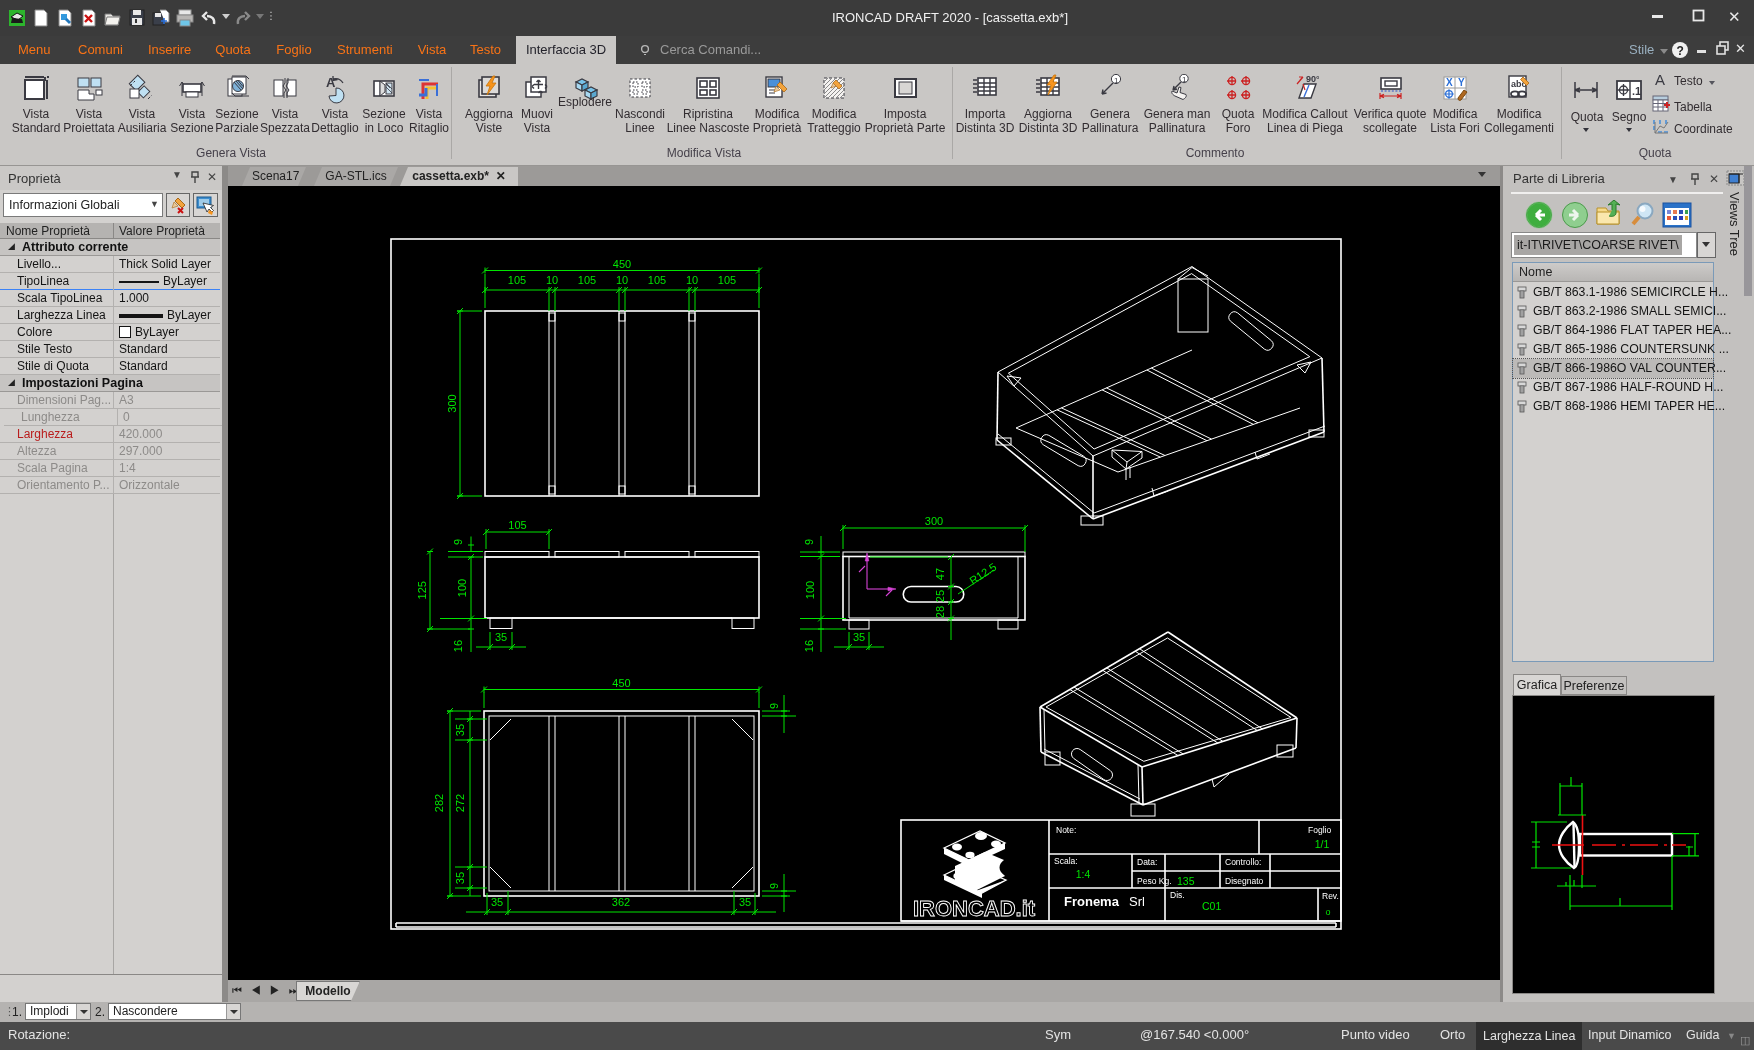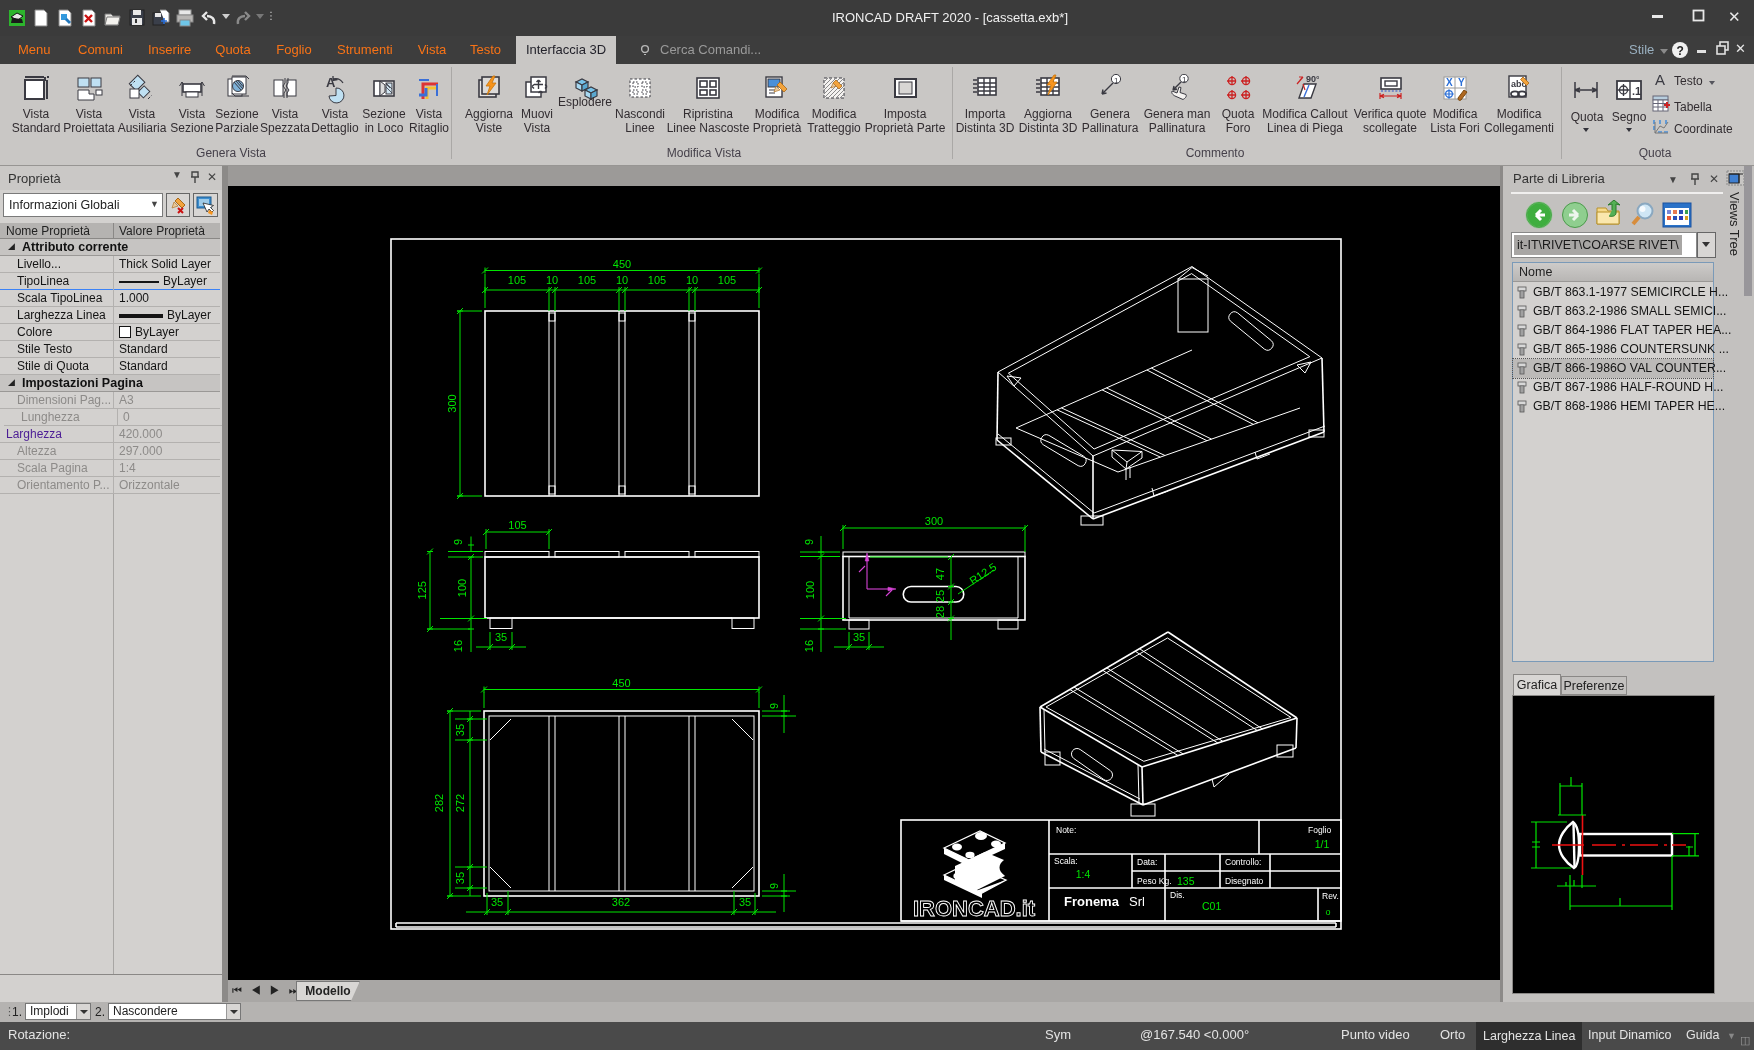--- a/index.html
+++ b/index.html
@@ -365,21 +365,21 @@
       <span class="abs" style="left:17px;top:1px;color:#8d8b89;">Dimensioni Pag...</span>
       <span class="abs" style="left:119px;top:1px;color:#8d8b89;">A3</span>
       <span class="abs" style="left:113px;top:0;width:1px;height:17px;background:#b3b1af;"></span>
     </div>
     <div class="abs" style="left:4px;top:243px;width:220px;height:17px;border-bottom:1px solid #b3b1af;font-size:12px;text-align:center;">
       <span class="abs" style="left:17px;top:1px;color:#8d8b89;">Lunghezza</span>
       <span class="abs" style="left:119px;top:1px;color:#8d8b89;">0</span>
       <span class="abs" style="left:113px;top:0;width:1px;height:17px;background:#b3b1af;"></span>
     </div>
     <div class="abs" style="left:0;top:260px;width:220px;height:17px;border-bottom:1px solid #b3b1af;font-size:12px;">
-      <span class="abs" style="left:6px;top:1px;color:#4c1d95;">Larghezza</span>
+      <span class="abs" style="left:17px;top:1px;color:#b91c1c;">Larghezza</span>
       <span class="abs" style="left:119px;top:1px;color:#8d8b89;">420.000</span>
       <span class="abs" style="left:113px;top:0;width:1px;height:17px;background:#b3b1af;"></span>
     </div>
     <div class="abs" style="left:0;top:277px;width:220px;height:17px;border-bottom:1px solid #b3b1af;font-size:12px;">
       <span class="abs" style="left:17px;top:1px;color:#8d8b89;">Altezza</span>
       <span class="abs" style="left:119px;top:1px;color:#8d8b89;">297.000</span>
       <span class="abs" style="left:113px;top:0;width:1px;height:17px;background:#b3b1af;"></span>
     </div>
     <div class="abs" style="left:0;top:294px;width:220px;height:17px;border-bottom:1px solid #b3b1af;font-size:12px;">
       <span class="abs" style="left:17px;top:1px;color:#8d8b89;">Scala Pagina</span>
@@ -389,20 +389,26 @@
     <div class="abs" style="left:0;top:311px;width:220px;height:17px;border-bottom:1px solid #b3b1af;font-size:12px;">
       <span class="abs" style="left:17px;top:1px;color:#8d8b89;">Orientamento P...</span>
       <span class="abs" style="left:119px;top:1px;color:#8d8b89;">Orizzontale</span>
       <span class="abs" style="left:113px;top:0;width:1px;height:17px;background:#b3b1af;"></span>
     </div>
     <div class="abs" style="left:113px;top:328px;width:1px;height:480px;background:#a8a6a4;"></div>
     <div class="abs" style="left:0px;top:808px;width:222px;height:1px;background:#8a8886;"></div>
   </div>
 <div class="abs" style="left:222px;top:166px;width:6px;height:836px;background:#8c8a88;"></div>
 <div class="abs" id="canvas">
+    <div class="abs" id="cantabs">
+      <div class="ctab" style="left:14px;width:64px;text-align:center;background:#aaa8a6;clip-path:polygon(8px 0,100% 0,calc(100% - 8px) 100%,0 100%);">Scena17</div>
+      <div class="ctab" style="left:86px;width:84px;text-align:center;background:#aaa8a6;clip-path:polygon(8px 0,100% 0,calc(100% - 8px) 100%,0 100%);">GA-STL.ics</div>
+      <div class="ctab" style="left:172px;width:118px;text-align:center;background:#c9c7c5;font-weight:bold;clip-path:polygon(8px 0,100% 0,calc(100% - 0px) 100%,0 100%);">cassetta.exb*&nbsp;&nbsp;✕</div>
+      <div class="abs" style="left:1250px;top:6px;border-left:4px solid transparent;border-right:4px solid transparent;border-top:5px solid #333"></div>
+    </div>
     <div class="abs" id="blackcv"></div>
     <svg class="abs" style="left:0;top:20px;" width="1272" height="794" viewBox="0 0 1272 794">
       <style>.w{stroke:#fff;stroke-width:1.6;fill:none}.t{stroke:#fff;stroke-width:1;fill:none}.g{stroke:#00e500;stroke-width:1;fill:none}text.g{stroke:none;fill:#00e500;font-size:11px}.m{stroke:#d643d6;stroke-width:1.1;fill:none}</style>
       <rect x="163.0" y="53.0" width="950" height="690" fill="none" class="w" stroke-width="2"></rect>
       <line x1="168.0" y1="737.0" x2="1108.0" y2="737.0" class="w" stroke-width="1.4"></line>
       <line x1="168.0" y1="741.0" x2="1108.0" y2="741.0" class="w" stroke-width="1.4"></line>
       <line x1="168.0" y1="737.0" x2="168.0" y2="741.0" class="w" stroke-width="1.4"></line>
       <line x1="1108.0" y1="737.0" x2="1108.0" y2="741.0" class="w" stroke-width="1.4"></line>
       <rect x="257.0" y="125.0" width="274" height="185" fill="none" class="w" stroke-width="1.8"></rect>
       <line x1="321.0" y1="125.0" x2="321.0" y2="310.0" class="t"></line>
@@ -803,21 +809,21 @@
     <div class="abs" style="left:194px;top:66px;width:19px;height:26px;background:#d8d6d4;border:1px solid #666;"></div>
     <div class="abs" style="left:199px;top:76px;border-left:4px solid transparent;border-right:4px solid transparent;border-top:5px solid #333;"></div>
     <div class="abs" style="left:9px;top:96px;width:202px;height:400px;background:#d3d1cf;border:1px solid #7a9ab8;"></div>
     <div class="abs" style="left:10px;top:97px;width:200px;height:19px;background:linear-gradient(#cdcbc9,#b8b6b4);border-bottom:1px solid #9a9896;font-size:12.5px;color:#222;line-height:19px;padding-left:6px;">Nome</div>
     <div class="abs" style="left:10px;top:117px;width:200px;height:19px;font-size:12.3px;color:#141414;line-height:19px;">
       <svg class="abs" style="left:3px;top:3px;" width="13" height="13" viewBox="0 0 13 13">
         <rect x="2" y="1" width="8" height="4" fill="#d8d8d8" stroke="#555" stroke-width="0.8"></rect>
         <rect x="4" y="5" width="4" height="7" fill="#c0c0c0" stroke="#555" stroke-width="0.8"></rect>
         <path d="M4 7h4M4 9h4M4 11h4" stroke="#666" stroke-width="0.7"></path>
       </svg>
-      <span class="abs" style="left:20px;white-space:nowrap;">GB/T 863.1-1977 SEMICIRCLE H...</span>
+      <span class="abs" style="left:20px;white-space:nowrap;">GB/T 863.1-1986 SEMICIRCLE H...</span>
     </div>
     <div class="abs" style="left:10px;top:136px;width:200px;height:19px;font-size:12.3px;color:#141414;line-height:19px;">
       <svg class="abs" style="left:3px;top:3px;" width="13" height="13" viewBox="0 0 13 13">
         <rect x="2" y="1" width="8" height="4" fill="#d8d8d8" stroke="#555" stroke-width="0.8"></rect>
         <rect x="4" y="5" width="4" height="7" fill="#c0c0c0" stroke="#555" stroke-width="0.8"></rect>
         <path d="M4 7h4M4 9h4M4 11h4" stroke="#666" stroke-width="0.7"></path>
       </svg>
       <span class="abs" style="left:20px;white-space:nowrap;">GB/T 863.2-1986 SMALL SEMICI...</span>
     </div>
     <div class="abs" style="left:10px;top:155px;width:200px;height:19px;font-size:12.3px;color:#141414;line-height:19px;">

